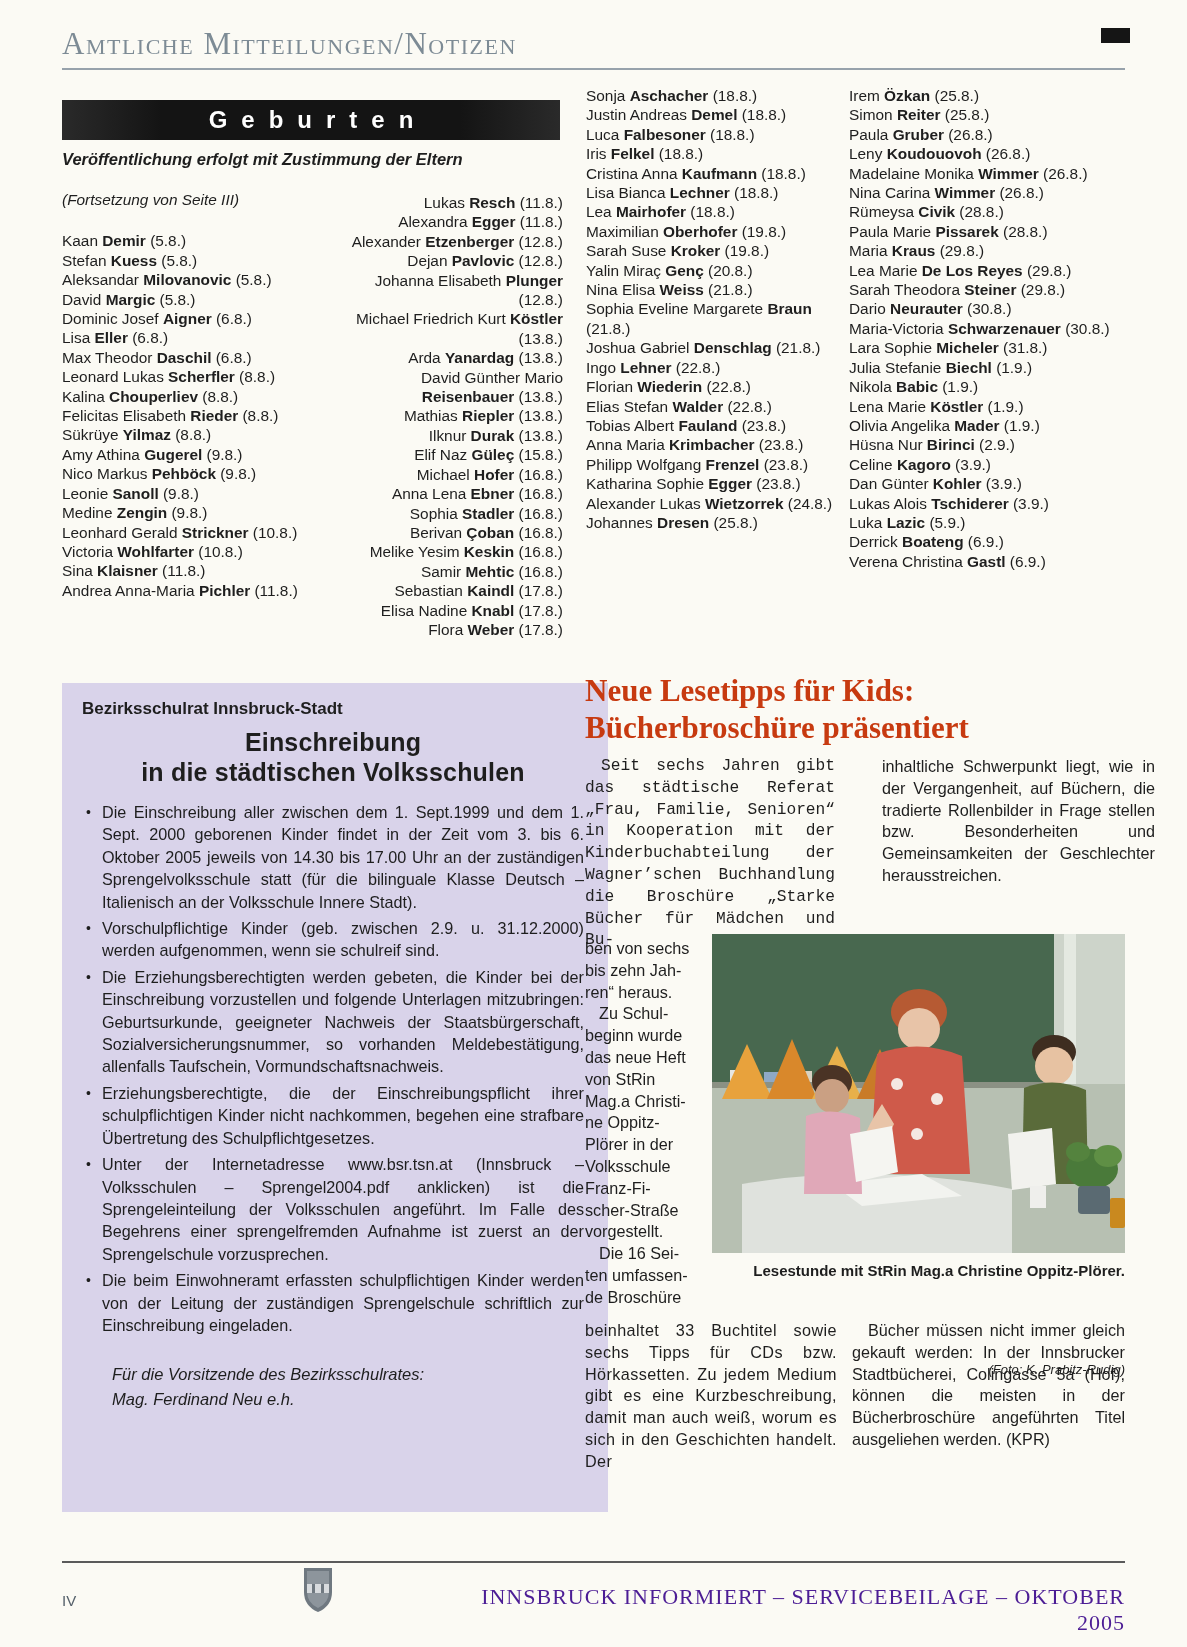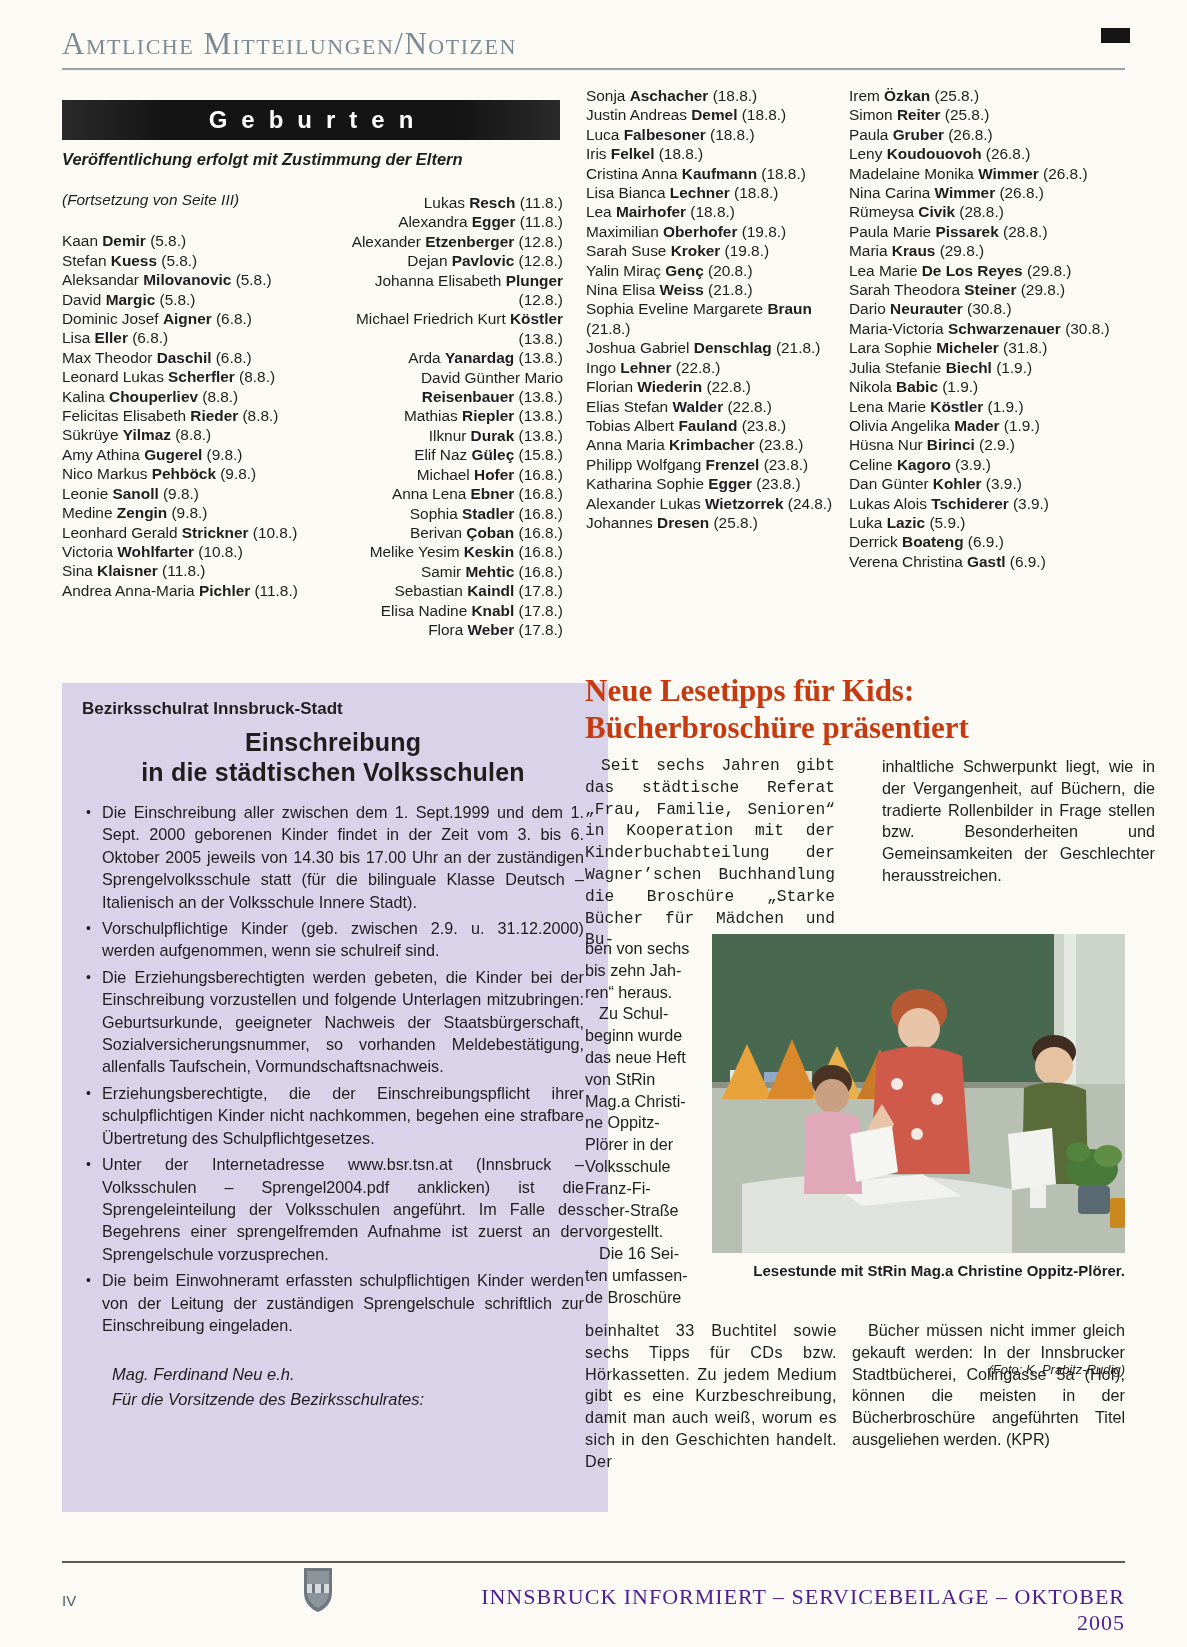--- a/index.html
+++ b/index.html
@@ -213,22 +213,22 @@
     </div>
     <ul>
         <li>Die Einschreibung aller zwischen dem 1. Sept.1999 und dem 1. Sept. 2000 geborenen Kinder findet in der Zeit vom 3. bis 6. Oktober 2005 jeweils von 14.30 bis 17.00 Uhr an der zuständigen Sprengelvolksschule statt (für die bilinguale Klasse Deutsch – Italienisch an der Volksschule Innere Stadt).</li>
         <li>Vorschulpflichtige Kinder (geb. zwischen 2.9. u. 31.12.2000) werden aufgenommen, wenn sie schulreif sind.</li>
         <li>Die Erziehungsberechtigten werden gebeten, die Kinder bei der Einschreibung vorzustellen und folgende Unterlagen mitzubringen: Geburtsurkunde, geeigneter Nachweis der Staatsbürgerschaft, Sozialversicherungsnummer, so vorhanden Meldebestätigung, allenfalls Taufschein, Vormundschaftsnachweis.</li>
         <li>Erziehungsberechtigte, die der Einschreibungspflicht ihrer schulpflichtigen Kinder nicht nachkommen, begehen eine strafbare Übertretung des Schulpflichtgesetzes.</li>
         <li>Unter der Internetadresse www.bsr.tsn.at (Innsbruck – Volksschulen – Sprengel2004.pdf anklicken) ist die Sprengeleinteilung der Volksschulen angeführt. Im Falle des Begehrens einer sprengelfremden Aufnahme ist zuerst an der Sprengelschule vorzusprechen.</li>
         <li>Die beim Einwohneramt erfassten schulpflichtigen Kinder werden von der Leitung der zuständigen Sprengelschule schriftlich zur Einschreibung eingeladen.</li>
       </ul>
     <div class="signature">
+      <div>Für die Vorsitzende des Bezirksschulrates:</div>
       <div>Mag. Ferdinand Neu e.h.</div>
-      <div>Für die Vorsitzende des Bezirksschulrates:</div>
     </div>
   </div>
 
   <h2 class="abs article-title">
     <span>Neue Lesetipps für Kids:</span><br>
     <span>Bücherbroschüre präsentiert</span>
   </h2>
 
   <div class="abs art alt">
     <p class="indent">Seit sechs Jahren gibt das städtische Referat „Frau, Familie, Senioren“ in Kooperation mit der Kinderbuchabteilung der Wagner’schen Buchhandlung die Broschüre „Starke Bücher für Mädchen und Bu-</p>

